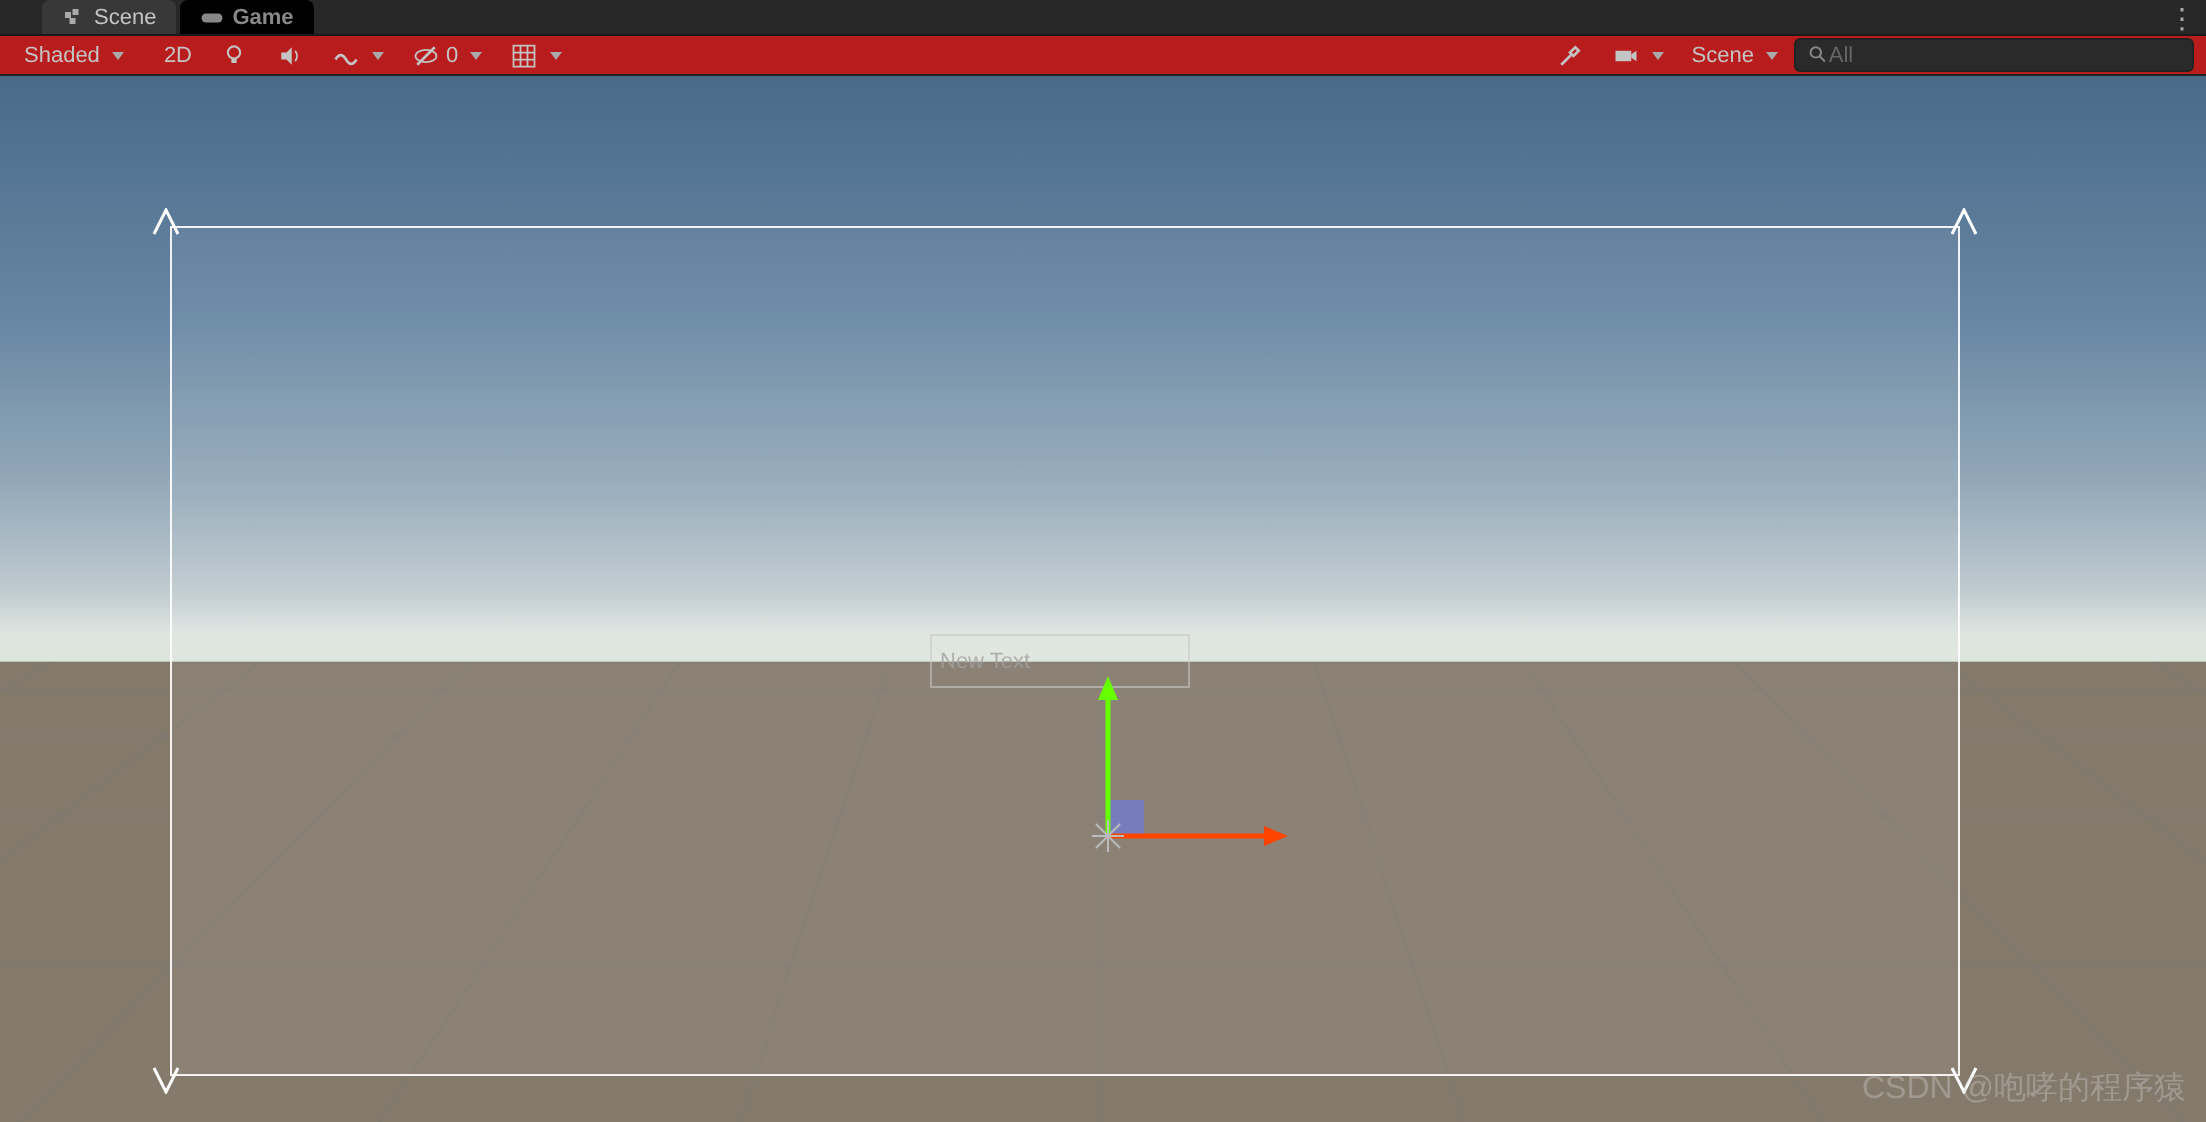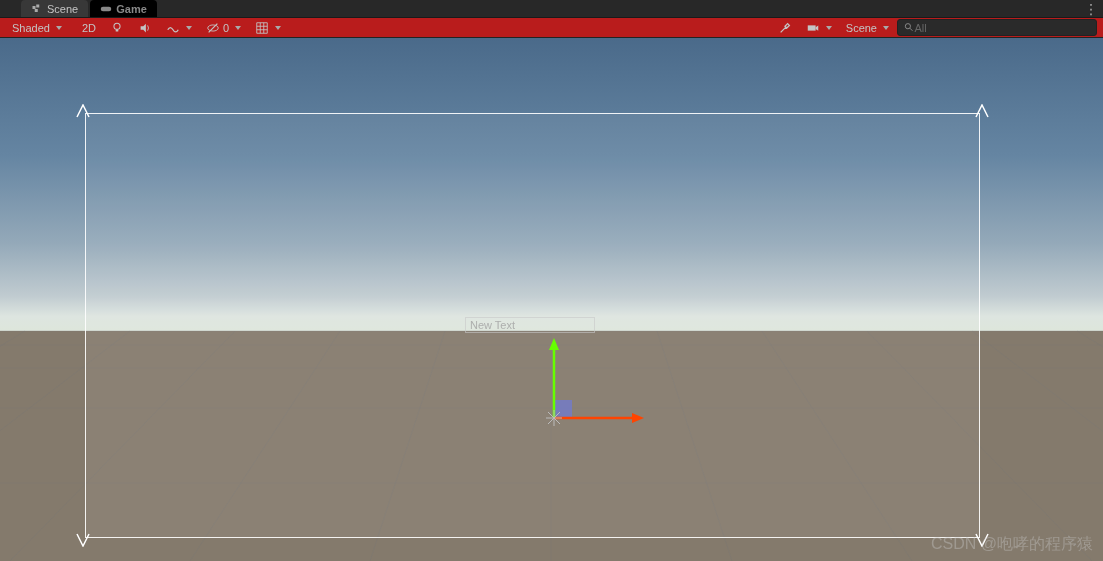--- a/index.html
+++ b/index.html
@@ -139,21 +139,21 @@
       position: absolute;
       left: 534px;
       top: 290px;
       pointer-events: none;
     }
     .text-obj {
       position: absolute;
       left: 465px;
       top: 279px;
       width: 130px;
-      height: 16px;
+      height: 27px;
       border: 1px solid rgba(200,200,200,0.6);
       display: flex;
       align-items: center;
       padding-left: 4px;
       color: rgba(160,160,160,0.8);
       font-size: 11px;
       pointer-events: none;
     }
     .watermark {
       position: absolute;

